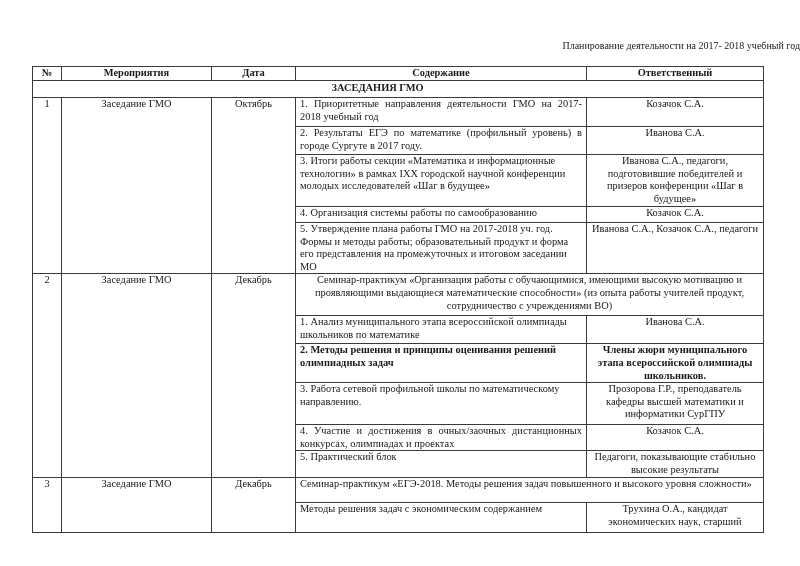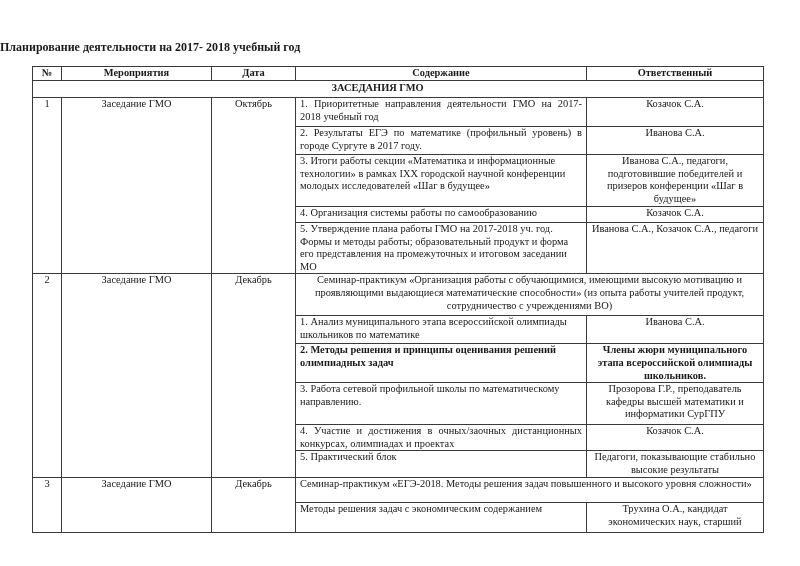--- a/index.html
+++ b/index.html
@@ -1,19 +1,19 @@
 <!DOCTYPE html>
 <html><head>
 <meta charset="utf-8">
 <style>
   html, body { margin:0; padding:0; background:#ffffff; }
   body { width:800px; height:566px; position:relative; overflow:hidden;
          font-family:"Liberation Serif", "DejaVu Serif", serif; color:#1a1a1a; }
-  .title { position:absolute; top:40px; left:0; width:800px; text-align:left;
-           font-weight:bold; font-size:12px; }
+  .title { position:absolute; top:40px; left:0; width:800px; text-align:right;
+           font-weight:normal; font-size:10px; }
   table.plan { position:absolute; left:32px; top:66px; width:731px;
                border-collapse:collapse; table-layout:fixed; font-size:10.4px; line-height:12.6px; }
   table.plan td, table.plan th { border:1.3px solid #3a3a3a; padding:0 4px; vertical-align:top; }
   table.plan th { font-weight:bold; text-align:center; height:13px; }
   .c { text-align:center; }
   .j { text-align:justify; text-align-last:left; }
   .section { font-weight:bold; text-align:center; padding-top:1px !important; height:15px; }
   .sec-left { border-right:none !important; }
   .sec-right { border-left:none !important; text-align:left; padding-left:36px !important; }
   tr.h1a td { height:28px; }

